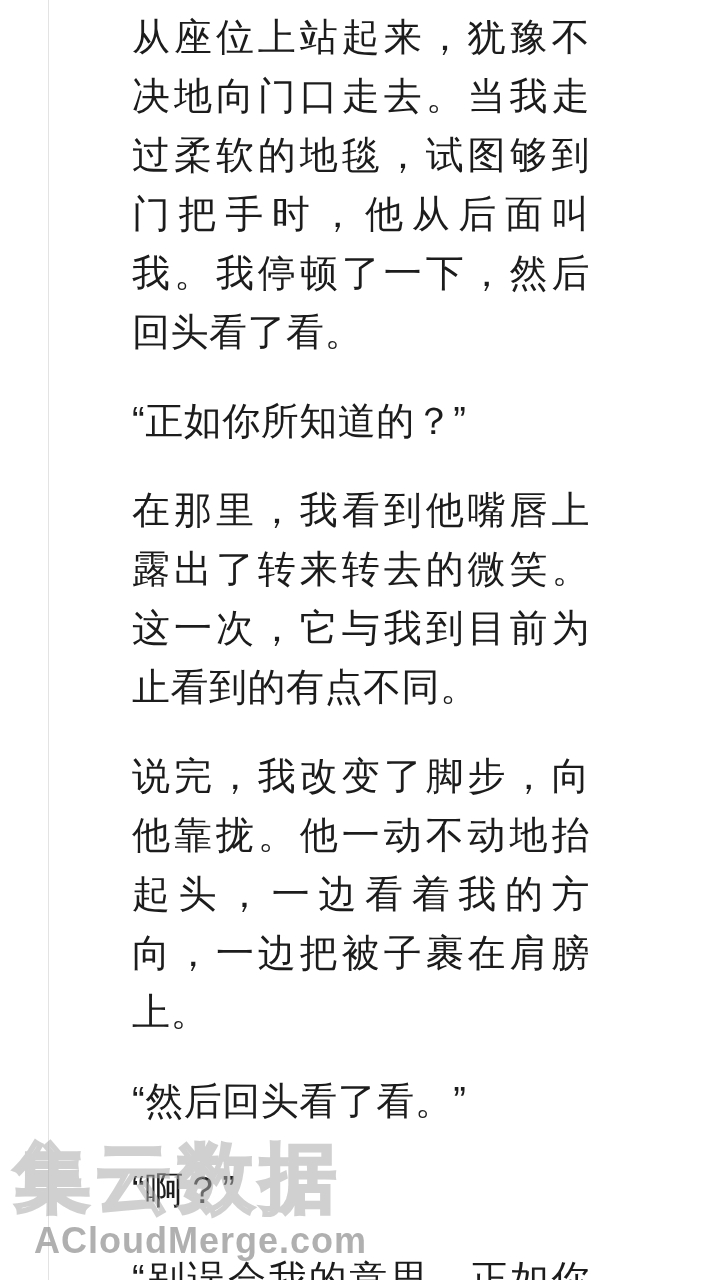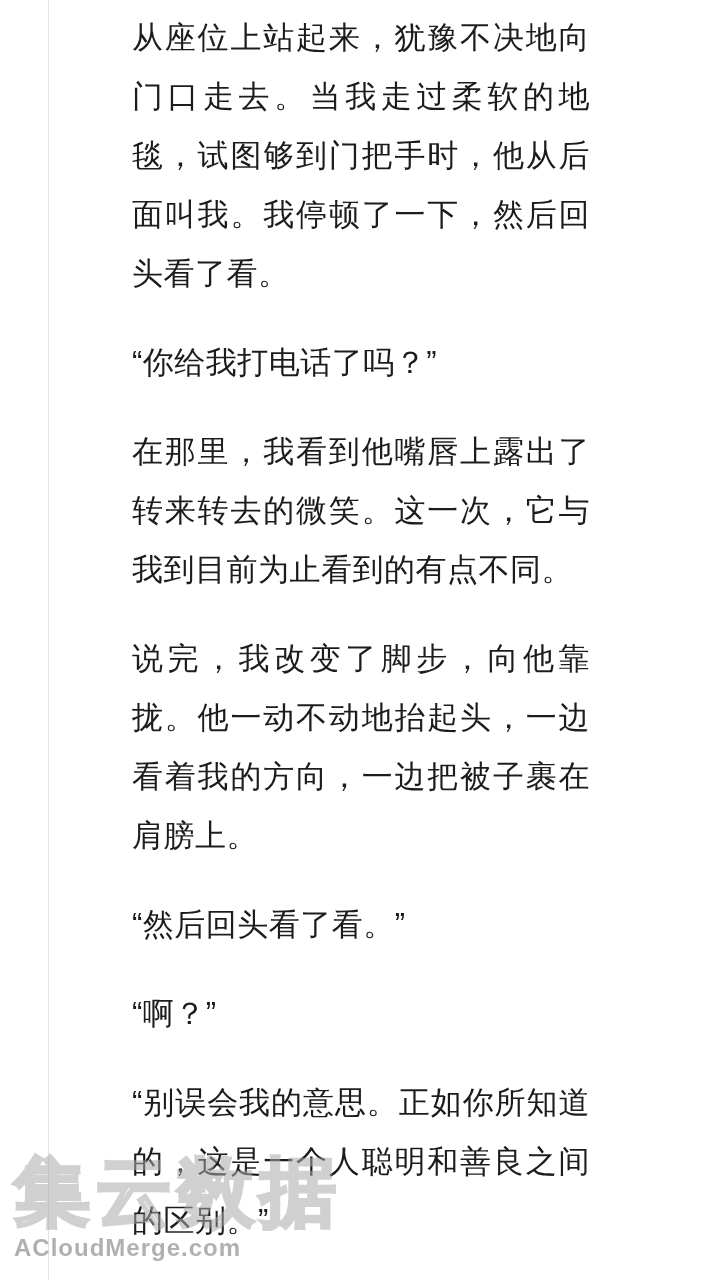--- a/index.html
+++ b/index.html
@@ -33,21 +33,21 @@
 
   #text-column {
     position: absolute;
     left: 132px;
     top: 0px;
     width: 458px;
     padding-top: 8px;
   }
 
   .para {
-    font-size: 31px;
+    font-size: 38px;
     line-height: 59px;
     color: #1c1c1c;
     letter-spacing: 0.5px;
     margin: 0 0 30px 0;
     text-align: justify;
     text-justify: inter-character;
     word-break: break-all;
   }
   .para:last-child {
     margin-bottom: 0;
@@ -67,38 +67,39 @@
     font-weight: bold;
     line-height: 80px;
     color: transparent;
     -webkit-text-stroke: 3px rgba(170,170,170,0.55);
     letter-spacing: 6px;
     font-family: "Liberation Sans", sans-serif;
     white-space: nowrap;
   }
   #watermark-en {
     margin-top: 2px;
-    font-size: 24px;
+    font-size: 36px;
     font-weight: bold;
     color: rgba(150,150,150,0.75);
     letter-spacing: 1px;
     white-space: nowrap;
     font-family: "Liberation Sans", sans-serif;
+    margin-left: 20px;
   }
 </style>
 </head>
 <body>
 
 <div id="reader-page">
 
   <div id="gutter-line"></div>
 
   <div id="text-column">
     <p class="para">从座位上站起来，犹豫不决地向门口走去。当我走过柔软的地毯，试图够到门把手时，他从后面叫我。我停顿了一下，然后回头看了看。</p>
-    <p class="para">“你给我打电话了吗？”</p>
+    <p class="para">“正如你所知道的？”</p>
     <p class="para">在那里，我看到他嘴唇上露出了转来转去的微笑。这一次，它与我到目前为止看到的有点不同。</p>
     <p class="para">说完，我改变了脚步，向他靠拢。他一动不动地抬起头，一边看着我的方向，一边把被子裹在肩膀上。</p>
     <p class="para">“然后回头看了看。”</p>
     <p class="para">“啊？”</p>
     <p class="para">“别误会我的意思。正如你所知道的，这是一个人聪明和善良之间的区别。”</p>
   </div>
 
   <div id="watermark">
     <div id="watermark-cn">集云数据</div>
     <div id="watermark-en">ACloudMerge.com</div>

